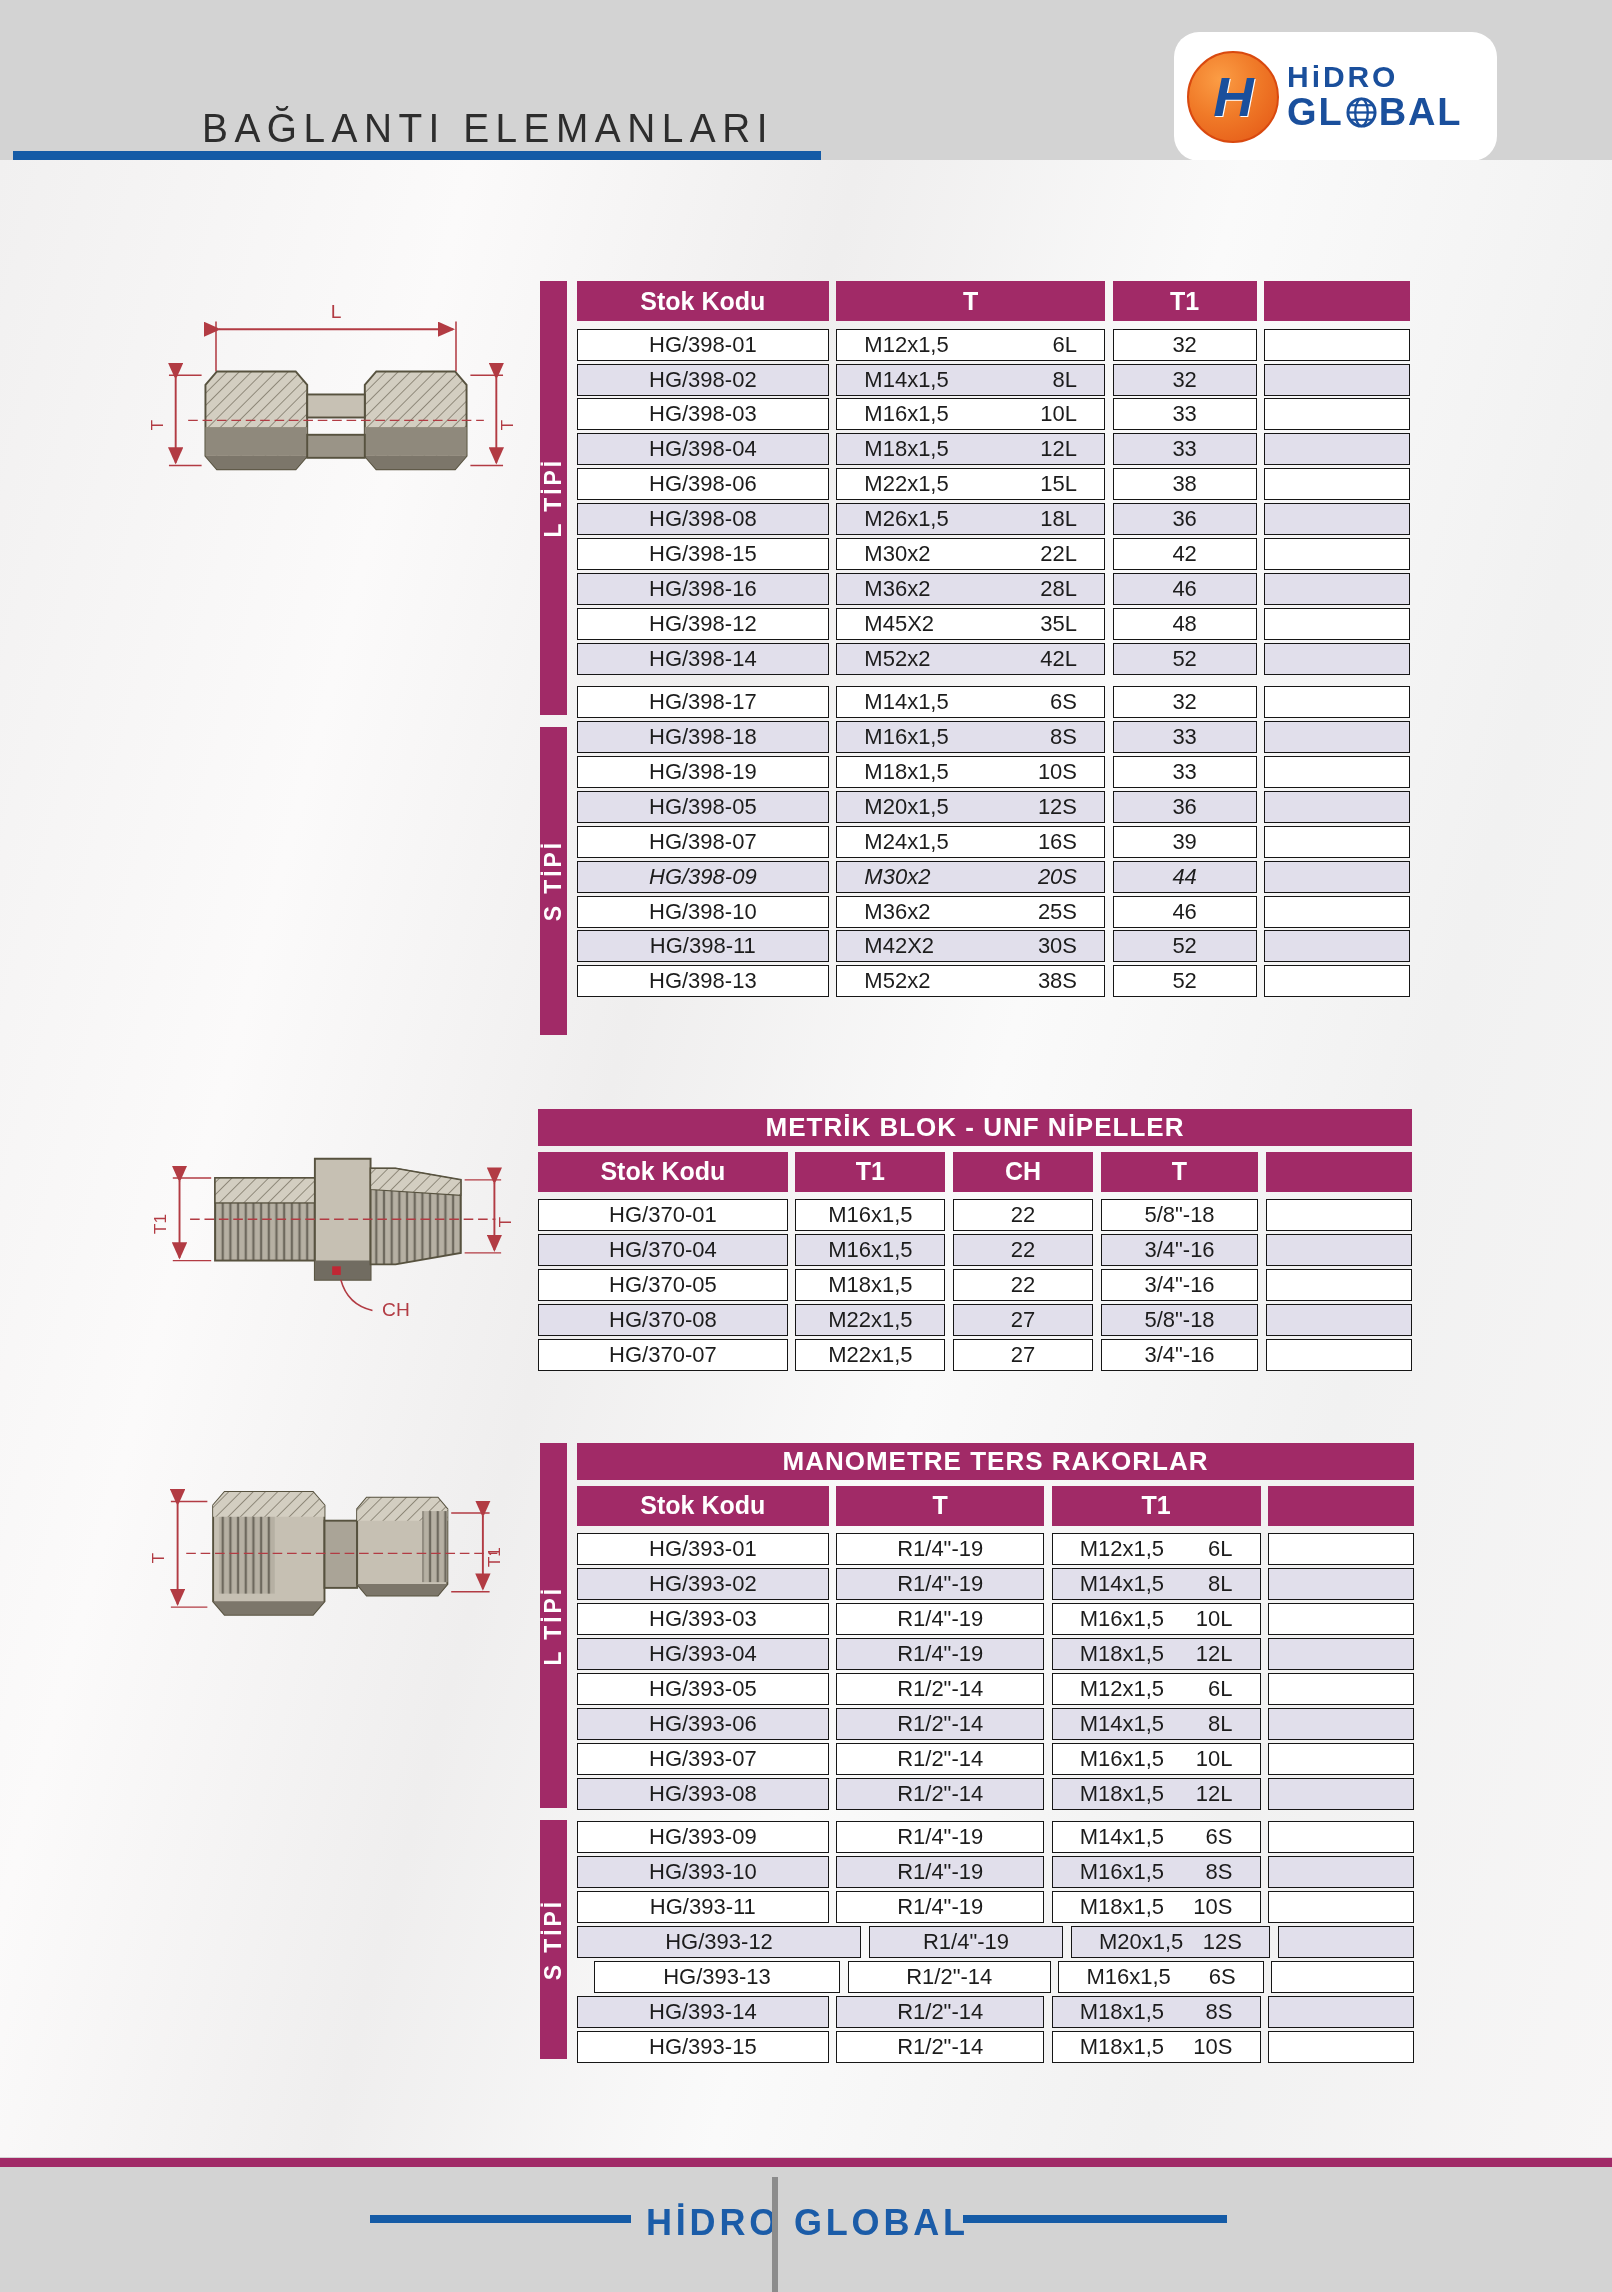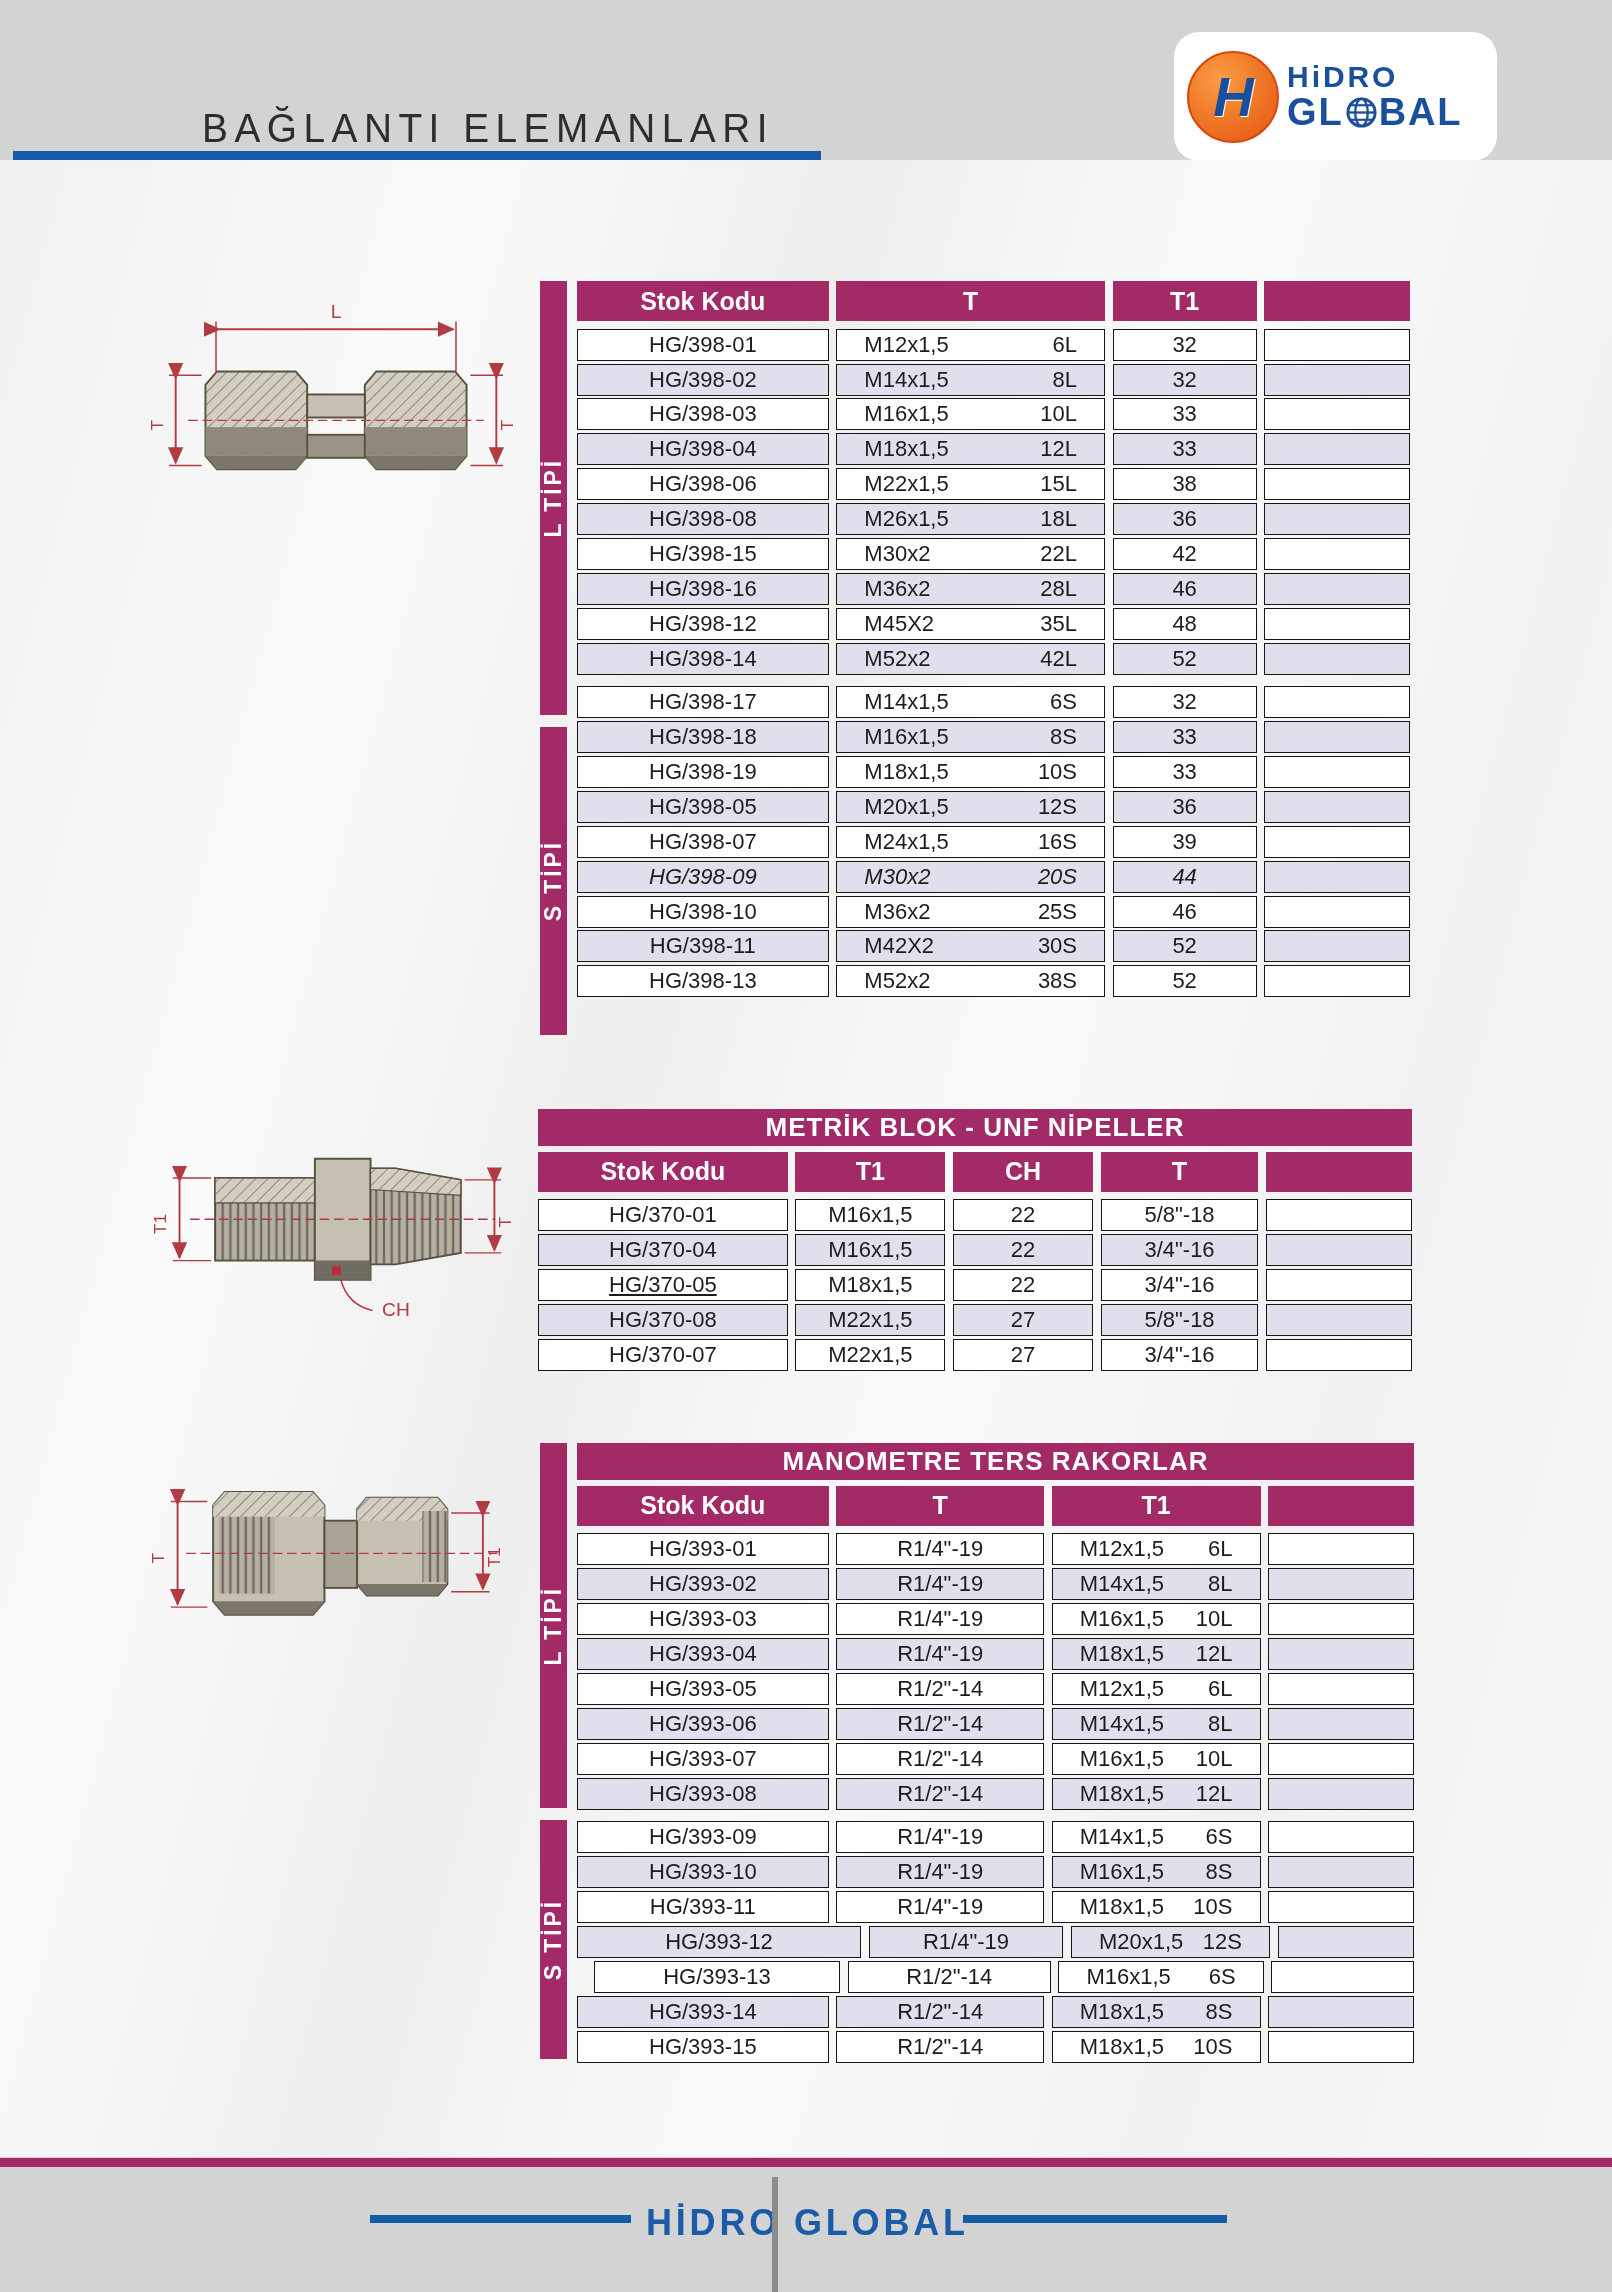--- a/index.html
+++ b/index.html
@@ -435,21 +435,21 @@
           <div class="data-cell" style="width: 146px;"></div>
         </div>
         <div class="data-row row-odd" style="margin-left: 0px;">
           <div class="data-cell" style="width: 250px;">HG/370-04</div>
           <div class="data-cell" style="width: 150px;">M16x1,5</div>
           <div class="data-cell" style="width: 140px;">22</div>
           <div class="data-cell" style="width: 158px;">3/4"-16</div>
           <div class="data-cell" style="width: 146px;"></div>
         </div>
         <div class="data-row row-even" style="margin-left: 0px;">
-          <div class="data-cell" style="width: 250px; text-decoration: underline;">HG/370-05</div>
+          <div class="data-cell" style="width: 250px;">HG/370-05</div>
           <div class="data-cell" style="width: 150px;">M18x1,5</div>
           <div class="data-cell" style="width: 140px;">22</div>
           <div class="data-cell" style="width: 158px;">3/4"-16</div>
           <div class="data-cell" style="width: 146px;"></div>
         </div>
         <div class="data-row row-odd" style="margin-left: 0px;">
           <div class="data-cell" style="width: 250px;">HG/370-08</div>
           <div class="data-cell" style="width: 150px;">M22x1,5</div>
           <div class="data-cell" style="width: 140px;">27</div>
           <div class="data-cell" style="width: 158px;">5/8"-18</div>

